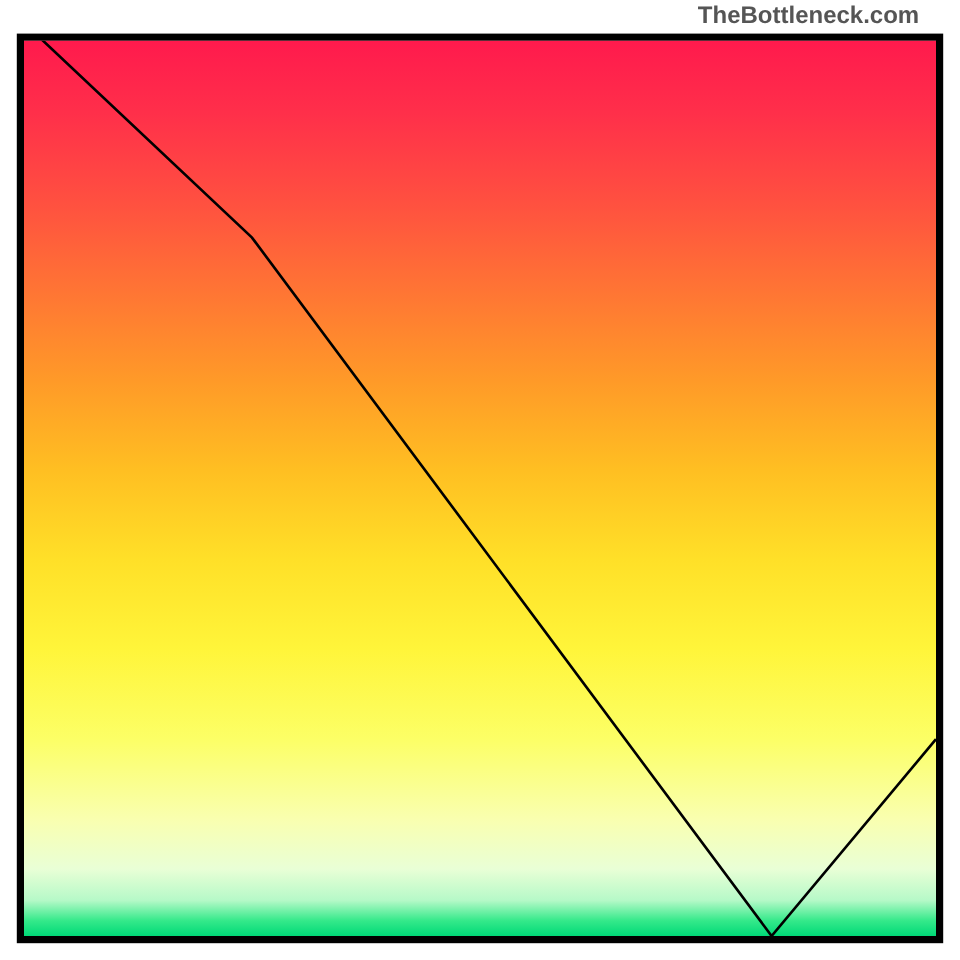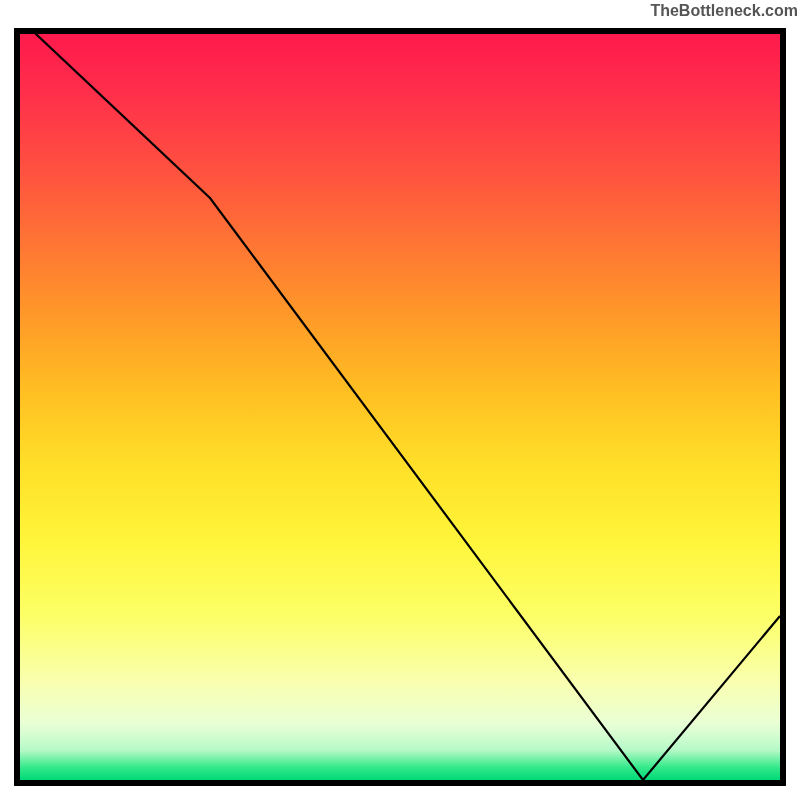--- a/index.html
+++ b/index.html
@@ -7,22 +7,22 @@
     width: 800px;
     height: 800px;
     background: #ffffff;
     font-family: Arial, Helvetica, sans-serif;
     position: relative;
     overflow: hidden;
   }
   .attribution {
     position: absolute;
     top: 2px;
-    right: 2px;
-    font-size: 16px;
+    right: 34px;
+    font-size: 20px;
     font-weight: bold;
     color: #555;
   }
   .plot-outer {
     position: absolute;
     left: 14px;
     top: 28px;
     width: 772px;
     height: 758px;
     border: 6px solid #000;

